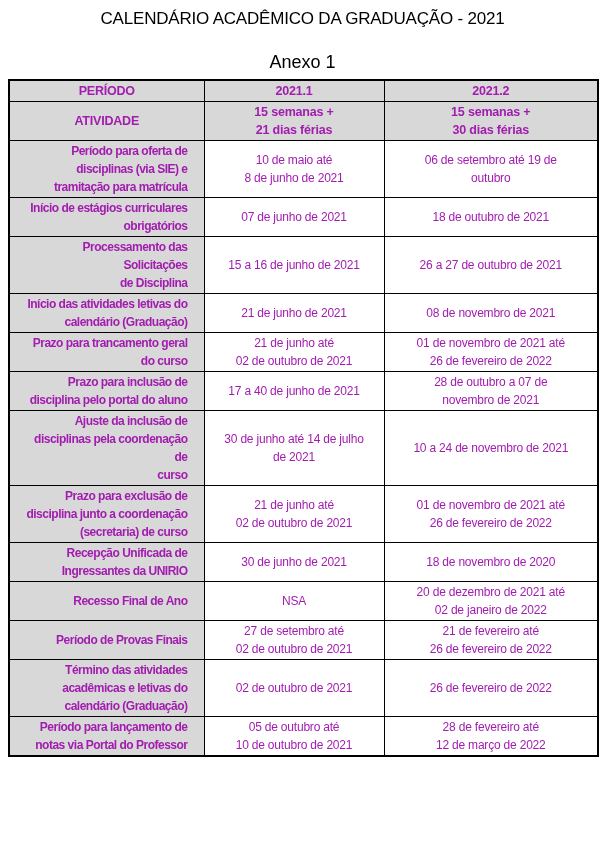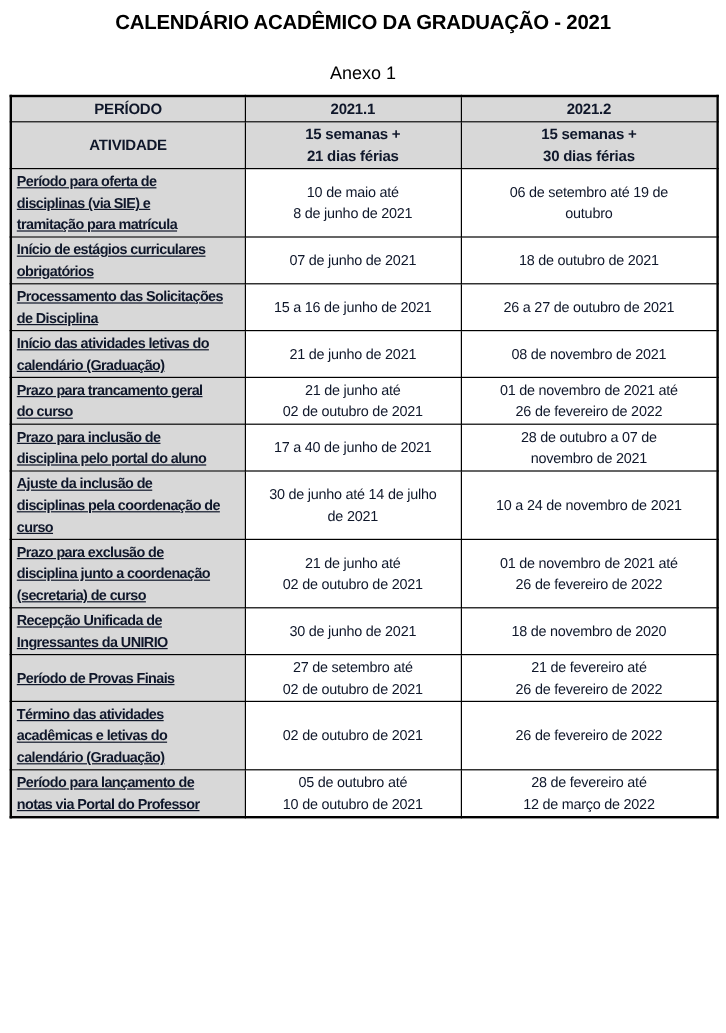--- a/index.html
+++ b/index.html
@@ -15,62 +15,61 @@
     height: 861px;
     background: #ffffff;
     overflow: hidden;
     font-family: "Liberation Sans", sans-serif;
     color: #000000;
   }
   .title {
     padding-top: 9px;
     text-align: center;
     font-size: 17px;
-    font-weight: bold;
+    font-weight: normal;
     letter-spacing: -0.2px;
     line-height: 20px;
   }
   .subtitle {
     margin-top: 24px;
     text-align: center;
-    font-size: 15px;
+    font-size: 18px;
     line-height: 18px;
   }
   table.cal {
     border-collapse: collapse;
     table-layout: fixed;
     width: 589px;
     margin: 8px 0 0 8px;
     border: 2px solid var(--border);
   }
   .cal col.c1 { width: 195px; }
   .cal col.c2 { width: 180px; }
   .cal col.c3 { width: 214px; }
   .cal th, .cal td {
     border: 1.5px solid var(--border);
-    padding: 1px 4px;
+    padding: 1px 16px;
     font-size: 12px;
     line-height: 18px;
     vertical-align: middle;
-    color: #0f172a;
+    color: #a21caf;
     overflow: hidden;
   }
   .cal th {
     background: var(--header-bg);
     font-weight: bold;
     text-align: center;
     font-size: 12.5px;
     letter-spacing: -0.2px;
   }
   .cal td.activity {
     background: var(--label-bg);
     font-weight: bold;
-    text-align: left;
+    text-align: right;
     letter-spacing: -0.5px;
-    text-decoration: underline;
   }
   .cal td.date {
     background: #ffffff;
     text-align: center;
     letter-spacing: -0.2px;
   }
   .hl { background: var(--hl); }
 </style>
 </head>
 <body>
@@ -137,20 +136,25 @@
           <td class="activity">Prazo para exclusão de<br>disciplina junto a coordenação<br>(secretaria) de curso</td>
           <td class="date">21 de junho até<br>02 de outubro de 2021</td>
           <td class="date">01 de novembro de 2021 até<br>26 de fevereiro de 2022</td>
         </tr>
         <tr>
           <td class="activity">Recepção Unificada de<br>Ingressantes da UNIRIO</td>
           <td class="date">30 de junho de 2021</td>
           <td class="date">18 de novembro de 2020</td>
         </tr>
         <tr>
+          <td class="activity">Recesso Final de Ano</td>
+          <td class="date">NSA</td>
+          <td class="date">20 de dezembro de 2021 até<br>02 de janeiro de 2022</td>
+        </tr>
+        <tr>
           <td class="activity">Período de Provas Finais</td>
           <td class="date">27 de setembro até<br>02 de outubro de 2021</td>
           <td class="date">21 de fevereiro até<br>26 de fevereiro de 2022</td>
         </tr>
         <tr>
           <td class="activity">Término das atividades<br>acadêmicas e letivas do<br>calendário (Graduação)</td>
           <td class="date">02 de outubro de 2021</td>
           <td class="date">26 de fevereiro de 2022</td>
         </tr>
         <tr>

